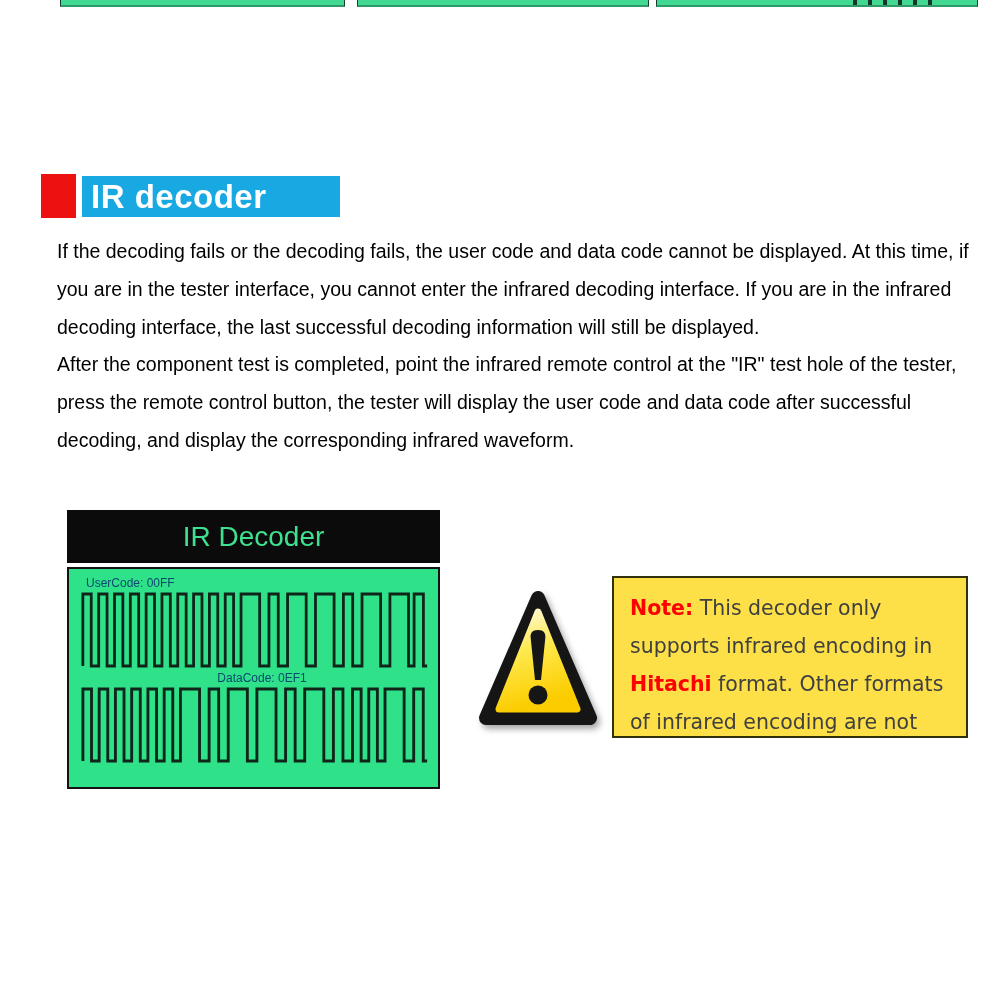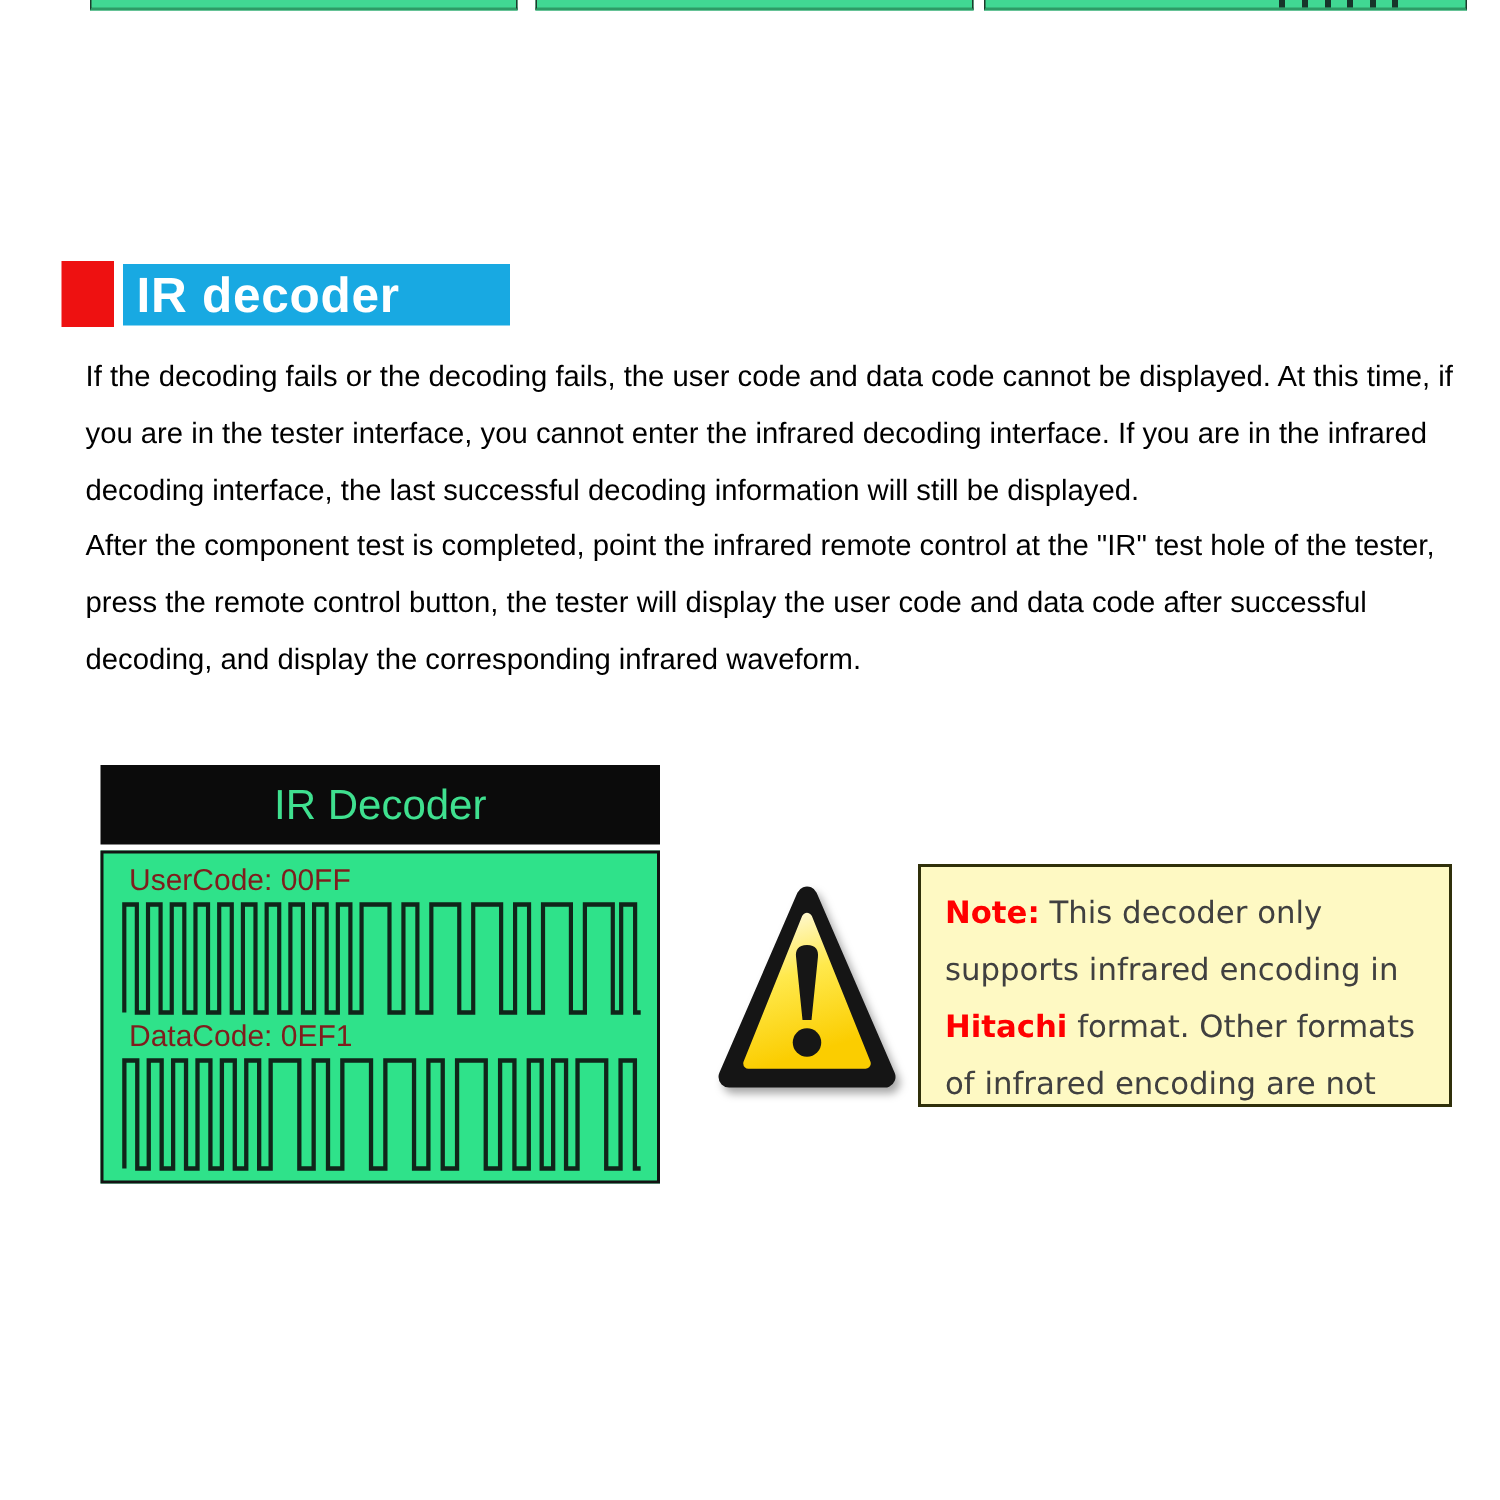--- a/index.html
+++ b/index.html
@@ -44,36 +44,36 @@
   .lcd { position: absolute; left: 67px; top: 510px; width: 373px; }
   .lcd-header {
     height: 53px; background: #0b0b0b; color: #3fe08f;
     font-size: 28px; line-height: 53px; text-align: center;
   }
   .lcd-screen {
     margin-top: 4px; height: 222px; box-sizing: border-box;
     background: #2fe28a; border: 2px solid #131313;
     padding: 7px 0 0 12px;
   }
-  .lcd-label { font-size: 20px; color: #7f1d1d; margin: 0 0 2px 5px; }
-  .lcd-label2 { margin-top: 3px; }
+  .lcd-label { font-size: 12px; color: #0c4a6e; margin: 0 0 2px 5px; }
+  .lcd-label2 { margin-top: 3px; text-align: center; }
   svg.wave { display: block; width: 348px; height: 76px; }
   svg.wave path { fill: none; stroke: #10251a; stroke-width: 3; }
 
   
   .warn-icon {
     position: absolute; left: 477px; top: 583px; width: 122px; height: 156px;
     filter: drop-shadow(3px 4px 3px rgba(0,0,0,0.35));
   }
 
   
   .note-box {
     position: absolute; left: 612px; top: 576px; width: 356px; height: 162px;
     box-sizing: border-box; overflow: hidden;
-    background: #fef9c3; border: 2px solid #30300a;
+    background: #fde047; border: 2px solid #30300a;
     padding: 11px 12px 0 16px;
     font-family: "DejaVu Sans", sans-serif;
     font-size: 20.5px; line-height: 38px; color: #404040;
   }
   .note-em { color: #ff0000; font-weight: bold; }
 </style>
 </head>
 <body>
 
 <div class="page">

